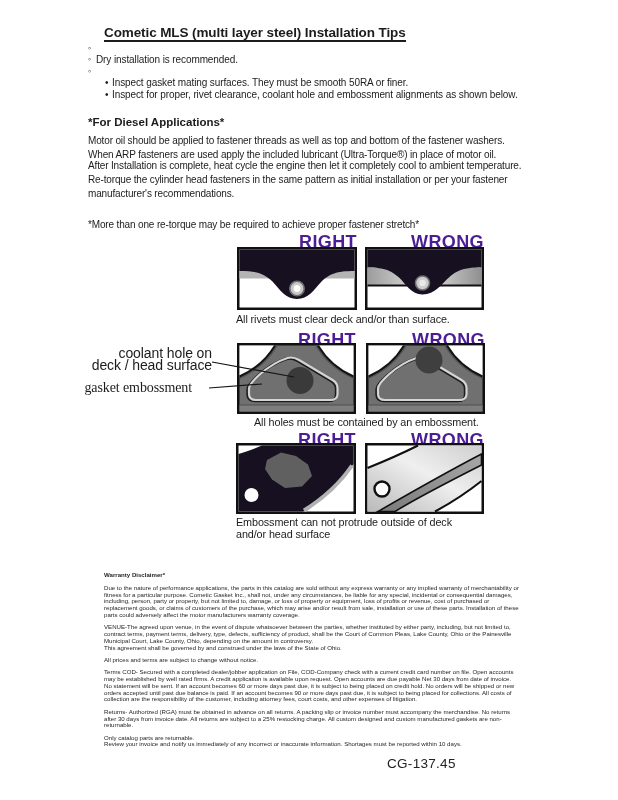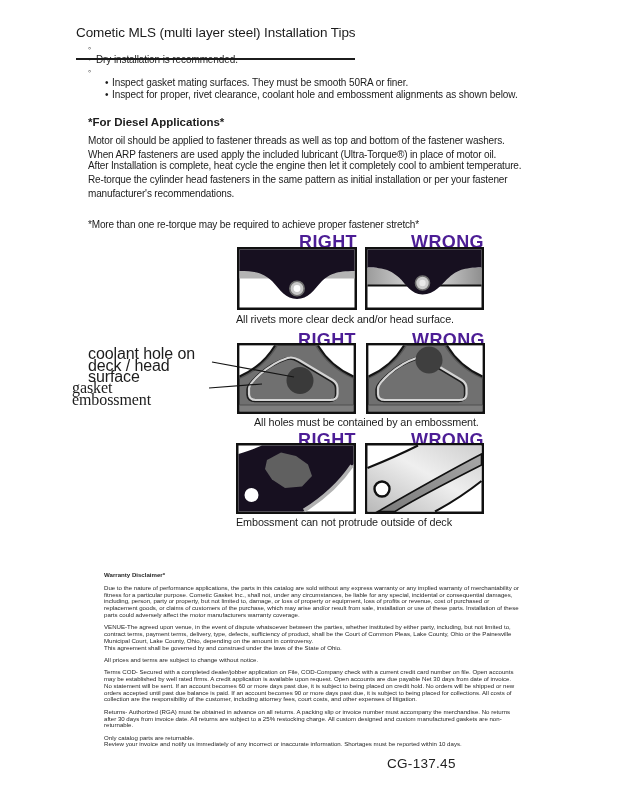--- a/index.html
+++ b/index.html
@@ -1,37 +1,37 @@
 <!DOCTYPE html>
 <html><head>
 <meta charset="utf-8">
 <style>
   html,body{margin:0;padding:0;background:#ffffff;}
   body{width:618px;height:800px;position:relative;font-family:"Liberation Sans",sans-serif;color:#1c1c1c;overflow:hidden;}
   .abs{position:absolute;}
   
-  .doc-title{left:76px;top:25px;font-size:13.5px;font-weight:normal;letter-spacing:-0.1px;border-bottom:2px solid #1c1c1c;padding-bottom:18px;}
+  .doc-title{left:104px;top:25px;font-size:13.5px;font-weight:bold;letter-spacing:-0.1px;border-bottom:2px solid #1c1c1c;padding-bottom:0;}
   
   .intro{left:88px;top:43px;width:450px;font-size:10px;line-height:11.4px;letter-spacing:-0.1px;}
   .b-row{display:flex;align-items:flex-start;}
   .b-marker{width:8px;flex:0 0 8px;font-size:9px;}
   .sub{margin-left:17px;}
   .sub .b-marker{width:7px;flex:0 0 7px;font-size:10px;}
   
   .diesel-head{left:88px;top:116px;font-size:11.5px;font-weight:bold;}
   .para{left:88px;width:438px;font-size:10px;line-height:13.8px;letter-spacing:-0.15px;}
   .p1{top:134px;}
   .p2{top:159px;}
   .note{top:218px;}
   
   .fig-label{font-size:18px;font-weight:bold;color:#4c1d95;text-align:right;letter-spacing:0.4px;}
   .caption{font-size:10.8px;letter-spacing:-0.1px;line-height:12px;}
   .fig-box{display:block;}
   
-  .callout{font-size:16px;line-height:11.5px;letter-spacing:-0.1px;}
+  .callout{font-size:14px;line-height:11.5px;text-align:right;letter-spacing:-0.1px;}
   
   .disclaimer{left:104px;top:572px;width:415px;font-size:6.1px;line-height:6.8px;color:#262626;}
   .disclaimer p{margin:0 0 5.5px 0;}
   .disclaimer .d-title{font-weight:bold;margin-bottom:6px;}
   .doc-number{left:387px;top:756px;font-size:13.5px;letter-spacing:0.3px;color:#222;}
 </style>
 </head>
 <body>
 
 <div class="abs doc-title">Cometic MLS (multi layer steel) Installation Tips</div>
@@ -82,21 +82,21 @@
     </linearGradient>
   </defs>
   <rect x="1.25" y="1.25" width="116.5" height="60.5" fill="#ffffff" stroke="#101010" stroke-width="2.5"></rect>
   <rect x="2.5" y="21" width="114" height="17.5" fill="url(#gb)"></rect>
   <line x1="2.5" y1="38.5" x2="116.5" y2="38.5" stroke="#101010" stroke-width="1.8"></line>
   <path d="M2.5,2.5 H116.5 V20.5 C98,20.5 92,23.5 84.5,30 C77,36.5 70,47.5 57.5,47.5 C46,47.5 41,37 34,30.5 C26.5,24 20.5,20.5 2.5,20.5 Z" fill="#171020"></path>
   <circle cx="57.5" cy="36" r="7" fill="#cdcdcd" stroke="#6f6f6f" stroke-width="1.6"></circle>
   <circle cx="57.5" cy="36" r="3.2" fill="#e9e9e9"></circle>
 </svg>
 
-<div class="abs caption" style="left:236px;top:313px;">All rivets more clear deck and/or head surface.</div>
+<div class="abs caption" style="left:236px;top:313px;">All rivets must clear deck and/or than surface.</div>
 
 <div class="abs fig-label" style="left:237px;top:330px;width:119px;">RIGHT</div>
 <div class="abs fig-label" style="left:366px;top:330px;width:119px;">WRONG</div>
 
 <div class="abs callout" style="left:88px;top:348px;width:124px;">
   <div>coolant hole on</div>
   <div>deck / head surface</div>
 </div>
 <div class="abs callout" style="left:72px;top:382px;width:120px;font-family:Liberation Serif, serif;">gasket embossment</div>
 
@@ -161,20 +161,21 @@
   <rect x="1.25" y="1.25" width="116.5" height="68.5" fill="#ffffff" stroke="#101010" stroke-width="2.5"></rect>
   <path d="M2.5,25 C20,18 40,9 53,2.5 H116.5 V38 C100,51 84,61 70,68.5 H2.5 Z" fill="url(#gw)"></path>
   <path d="M2.5,25 C20,18 40,9 53,2.5" stroke="#101010" stroke-width="2" fill="none"></path>
   <path d="M116.5,38 C100,51 84,61 70,68.5" stroke="#101010" stroke-width="2" fill="none"></path>
   <path d="M13,68.5 C45,50 80,30 116.5,11 L116.5,22 C85,38 50,56 30,68.5 Z" fill="url(#ge)" stroke="#101010" stroke-width="1.6"></path>
   <circle cx="17" cy="46" r="7.5" fill="#ffffff" stroke="#101010" stroke-width="2.4"></circle>
 </svg>
 
 <div class="abs caption" style="left:236px;top:516px;">
   <div>Embossment can not protrude outside of deck</div>
+  <div>and/or head surface</div>
 </div>
 
 <div class="abs disclaimer">
   <p class="d-title">Warranty Disclaimer*</p>
   <p>Due to the nature of performance applications, the parts in this catalog are sold without any express warranty or any implied warranty of merchantability or fitness for a particular purpose.  Cometic Gasket Inc., shall not, under any circumstances, be liable for any special, incidental or consequential damages, including, person, party or property, but not limited to, damage, or loss of property or equipment, loss of profits or revenue, cost of purchased or replacement goods, or claims of customers of the purchase, which may arise and/or result from sale, installation or use of these parts.  Installation of these parts could adversely affect the motor manufacturers warranty coverage.</p>
   <p style="margin-bottom:0;">VENUE-The agreed upon venue, in the event of dispute whatsoever between the parties, whether instituted by either party, including, but not limited to, contract terms, payment terms, delivery, type, defects, sufficiency of product, shall be the Court of Common Pleas, Lake County, Ohio or the Painesville Municipal Court, Lake County, Ohio, depending on the amount in controversy.</p>
   <p>This agreement shall be governed by and construed under the laws of the State of Ohio.</p>
   <p>All prices and terms are subject to change without notice.</p>
   <p>Terms COD- Secured with a completed dealer/jobber application on File, COD-Company check with a current credit card number on file.  Open accounts may be established by well rated firms.  A credit application is available upon request.  Open accounts are due payable Net 30 days from date of invoice.  No statement will be sent.  If an account becomes 60 or more days past due, it is subject to being placed on credit hold.  No orders will be shipped or new orders accepted until past due balance is paid.  If an account becomes 90 or more days past due, it is subject to being placed for collections.  All costs of collection are the responsibility of the customer, including attorney fees, court costs, and other expenses of litigation.</p>
   <p>Returns- Authorized (RGA) must be obtained in advance on all returns.  A packing slip or invoice number must accompany the merchandise.  No returns after 30 days from invoice date.  All returns are subject to a 25% restocking charge.  All custom designed and custom manufactured gaskets are non-returnable.</p>

